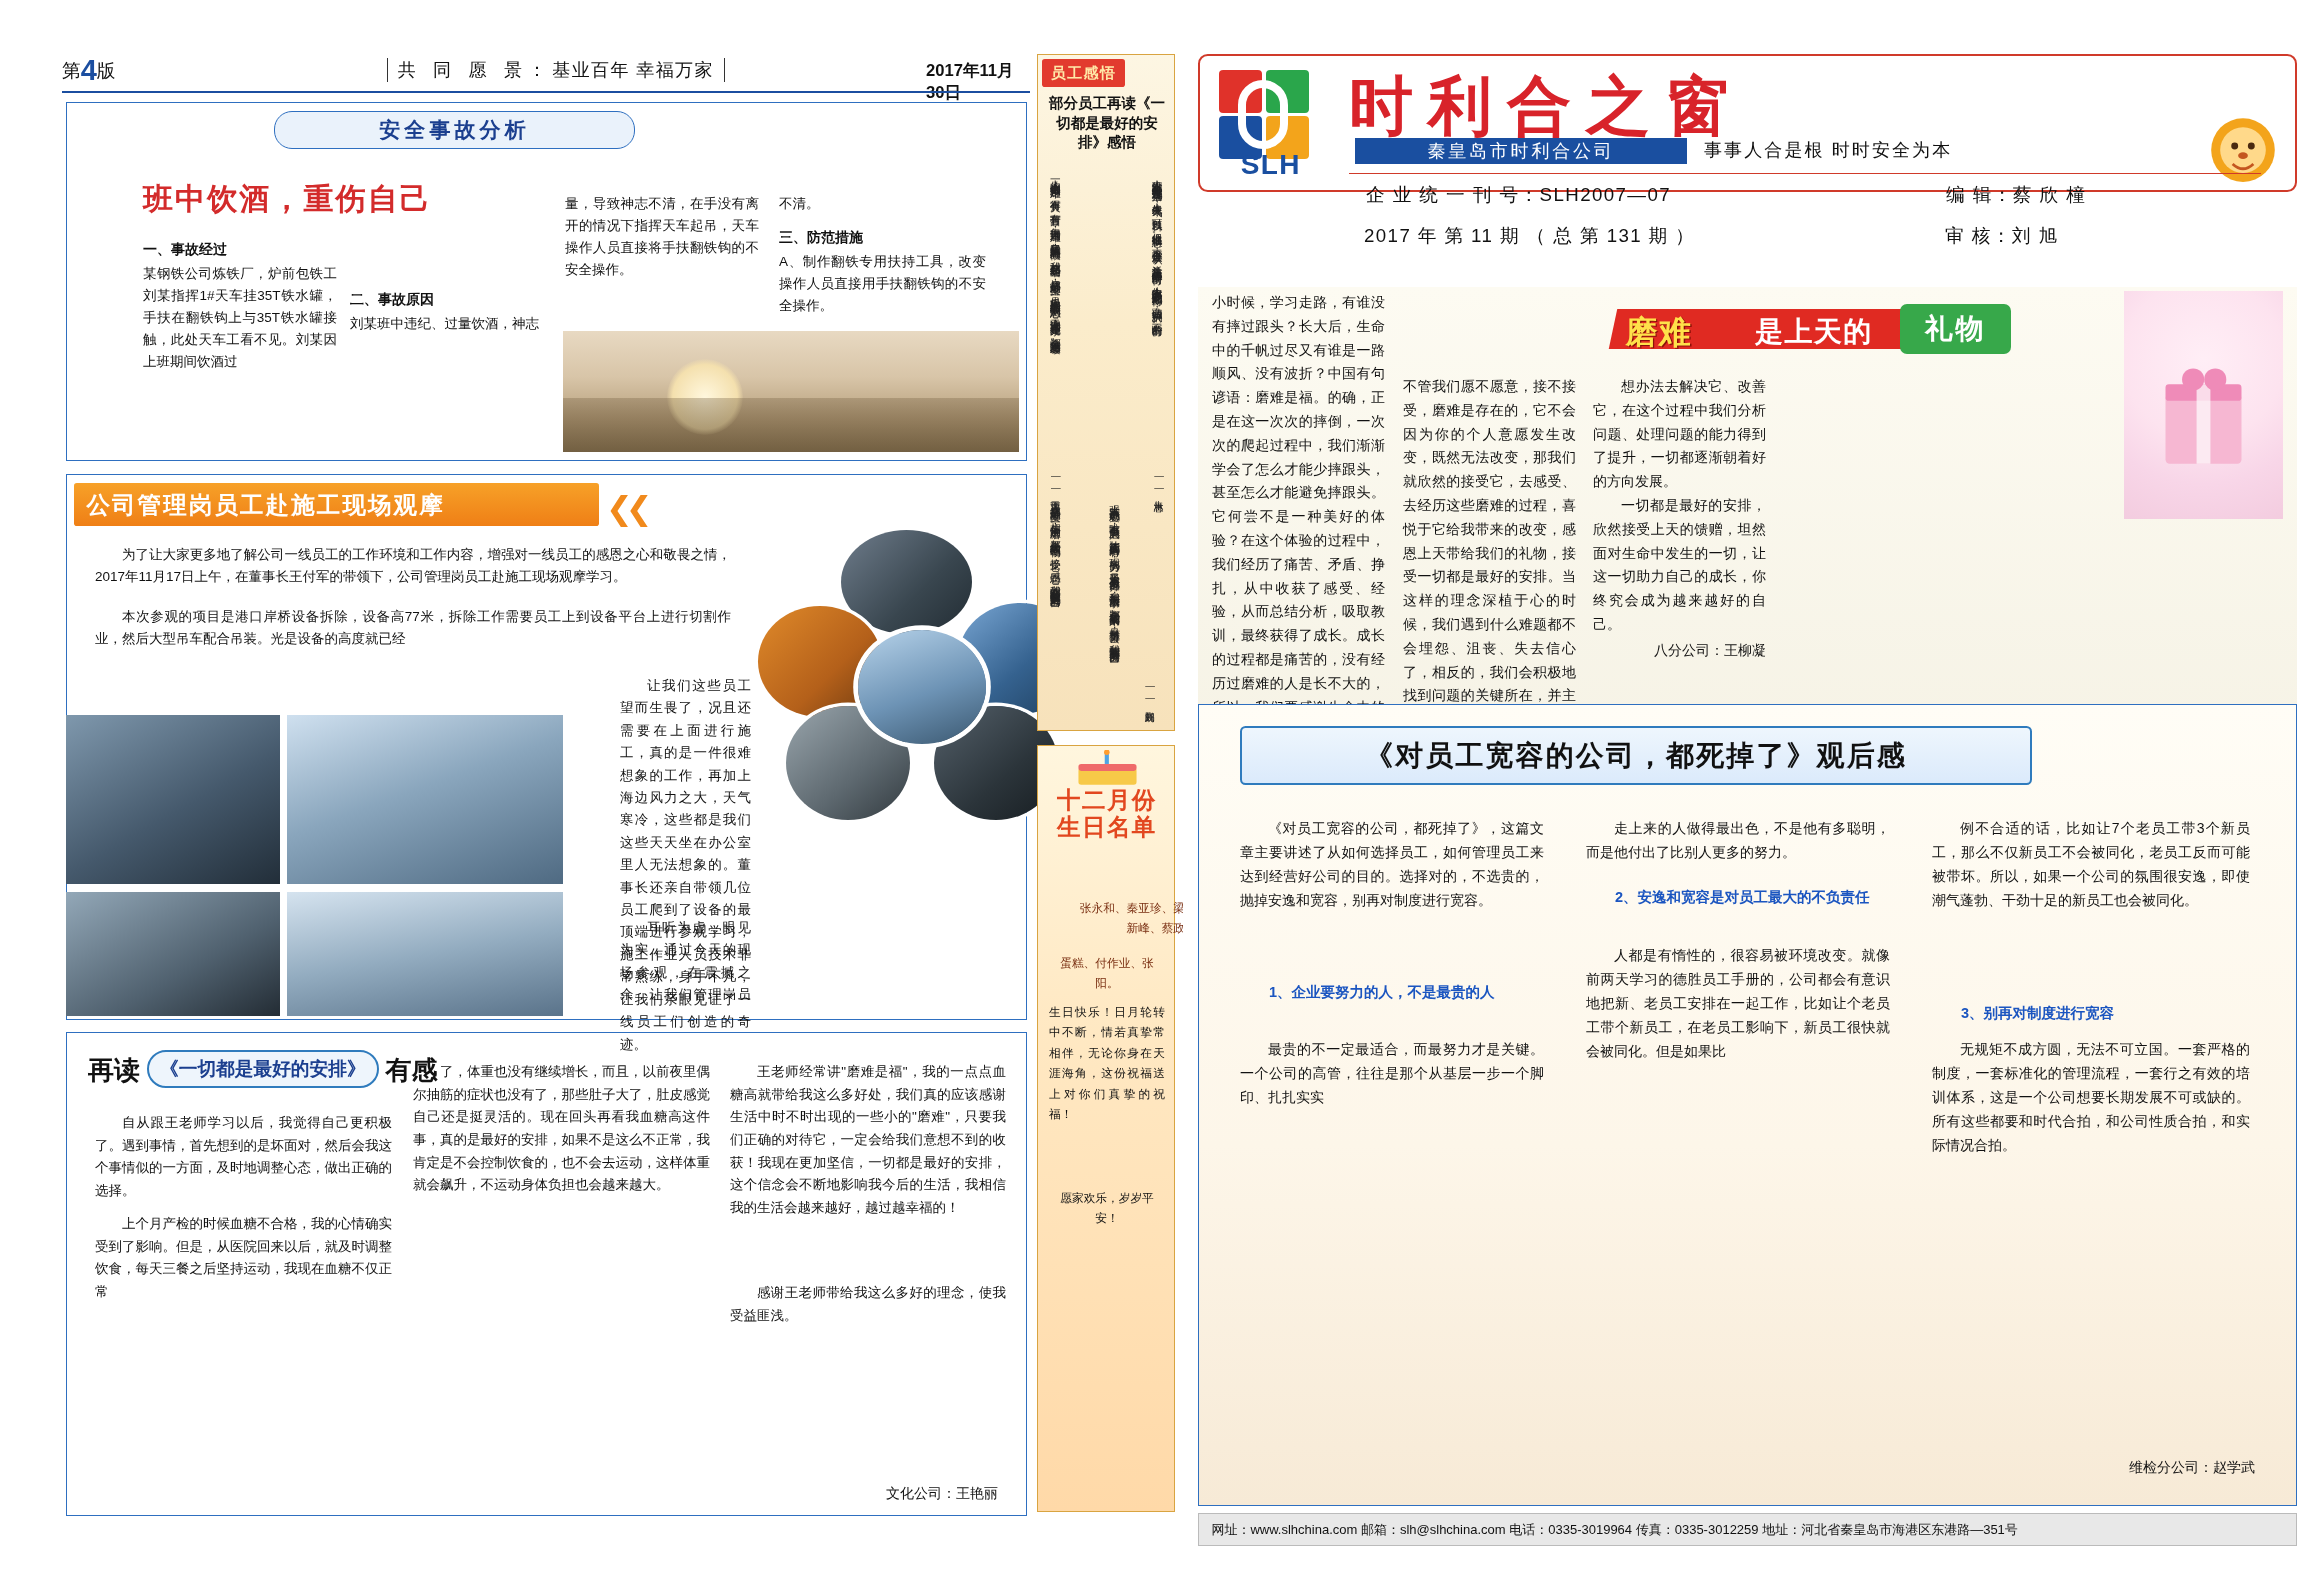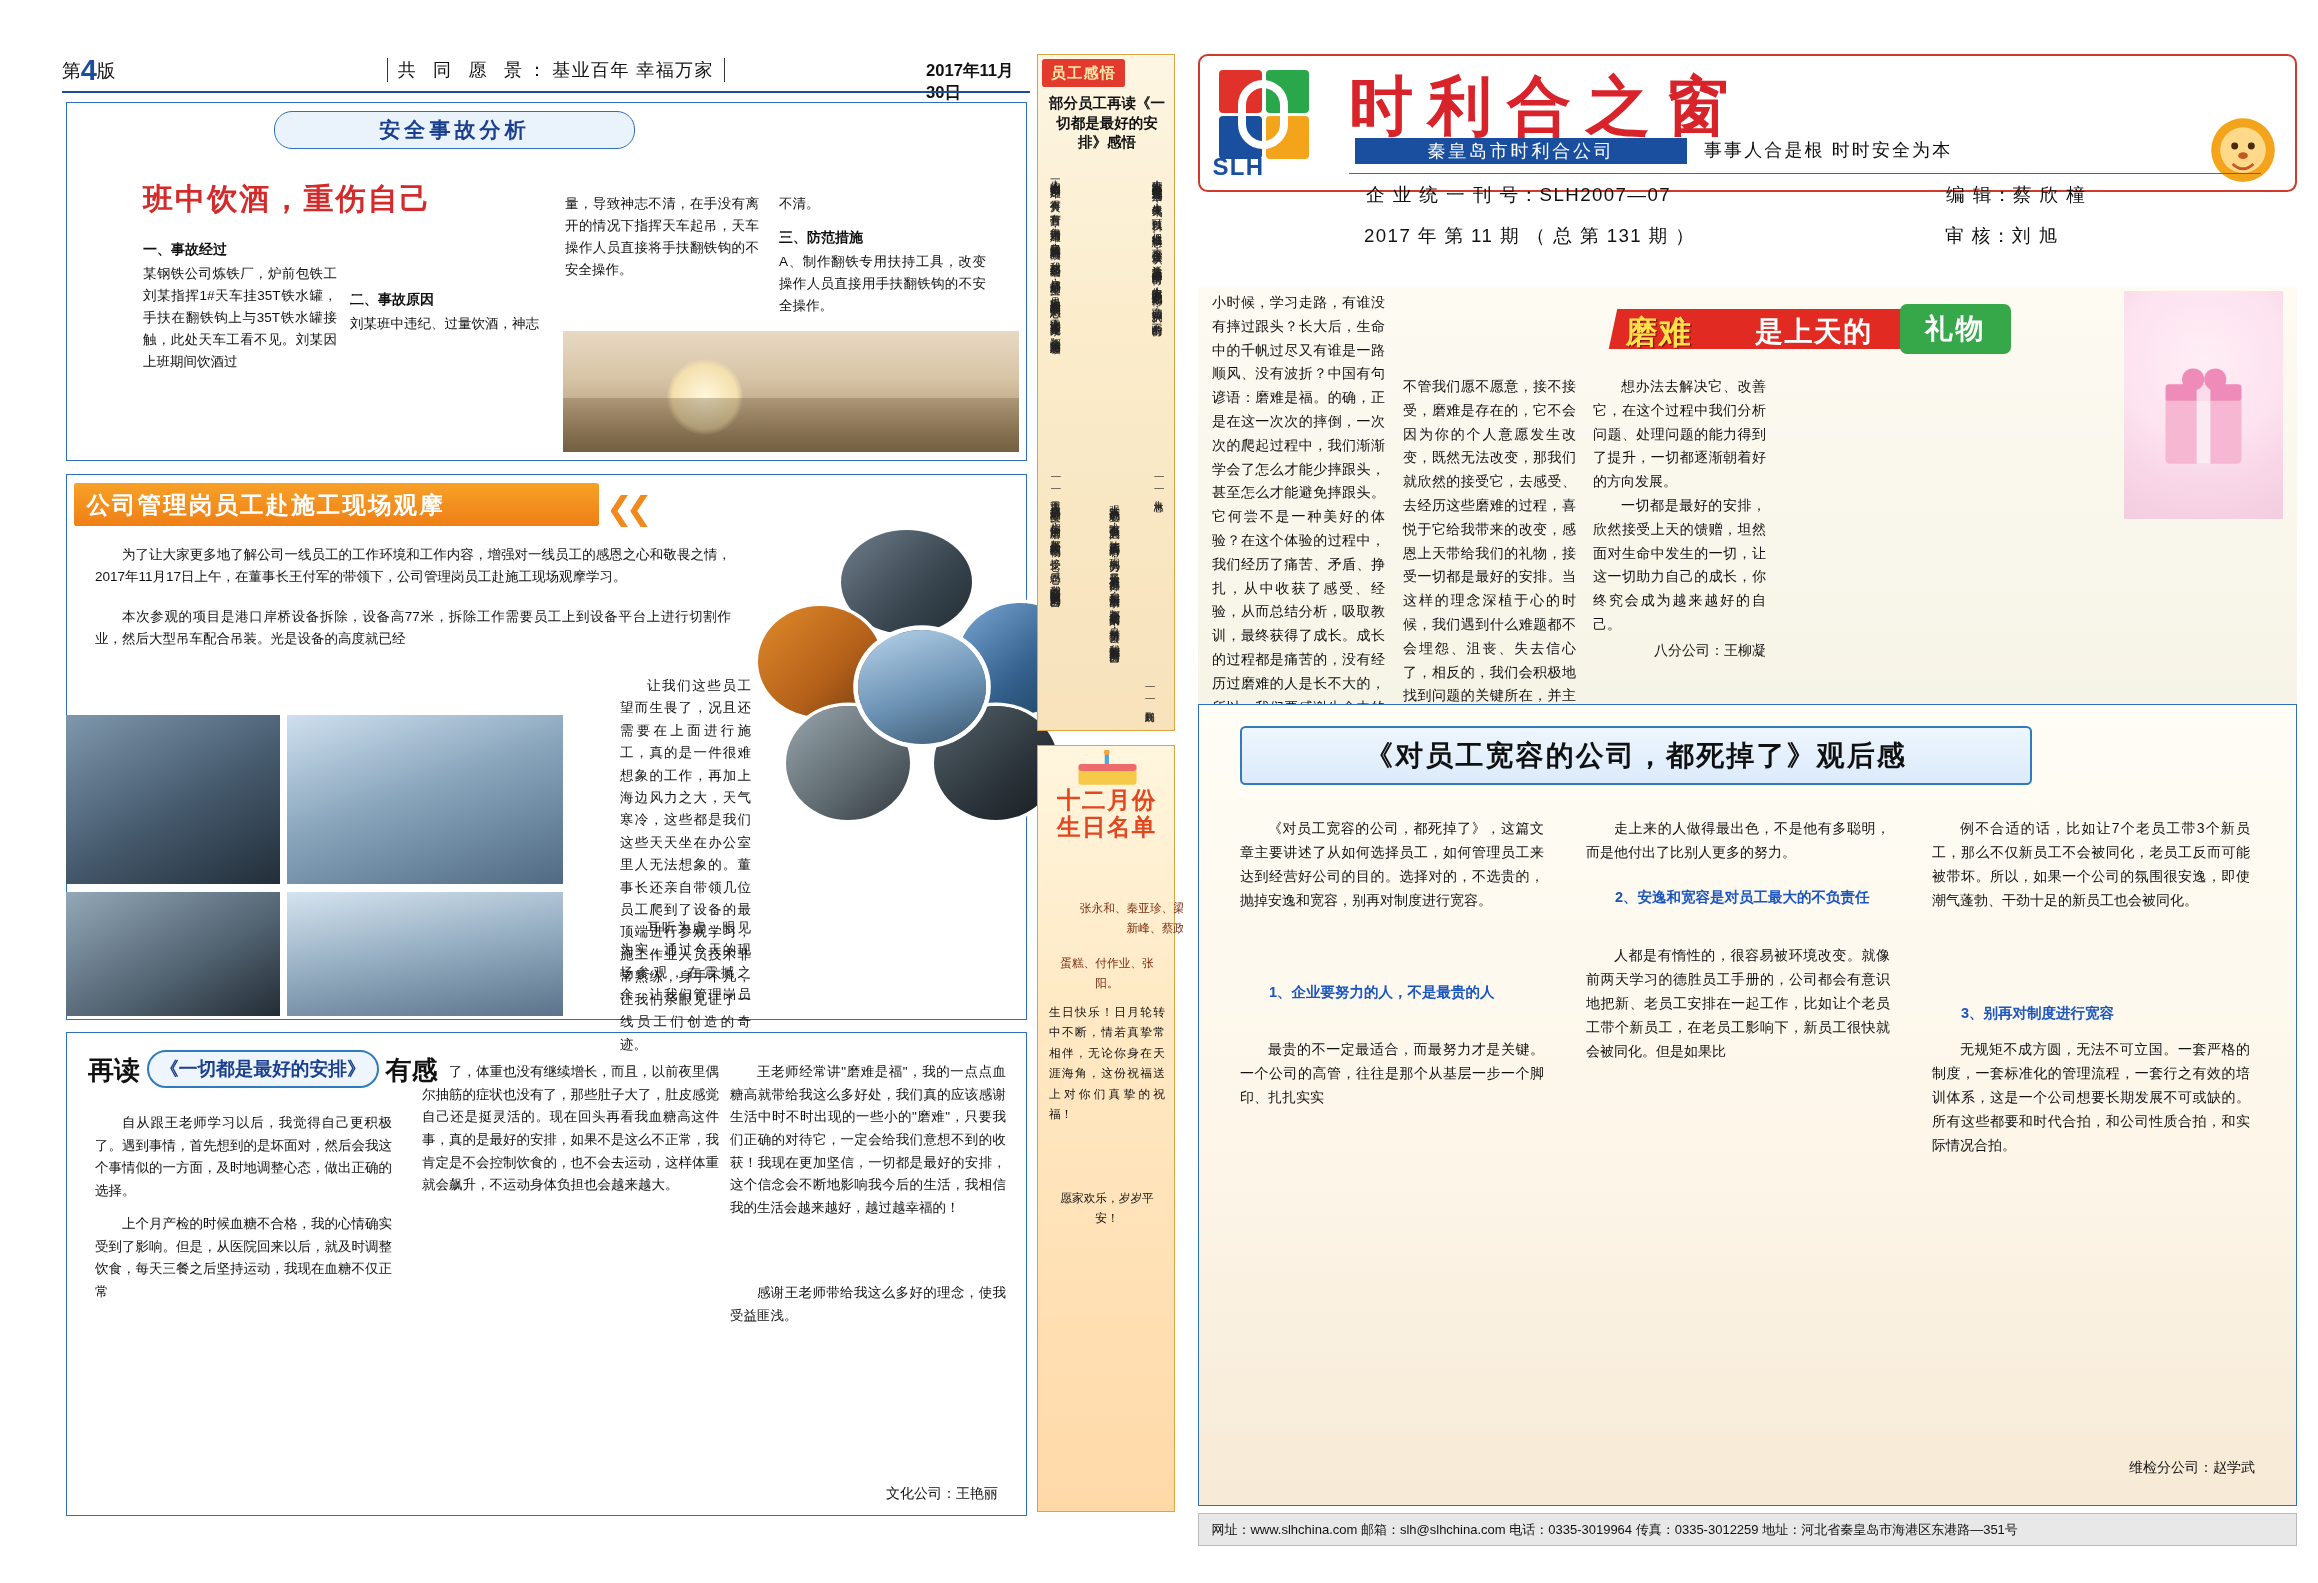--- a/index.html
+++ b/index.html
@@ -68,21 +68,21 @@
   .vtext{position:absolute;writing-mode:vertical-rl;text-orientation:upright;font-size:10.7px;line-height:1.5;color:#222;letter-spacing:0.7px;}
   .mid-bot{position:absolute;left:0;top:691px;width:138px;height:767px;background:linear-gradient(180deg,#fff6de,#ffe9c4 35%,#ffd9a8);border:1.4px solid #d9a441;box-sizing:border-box;}
   .bd-title{position:absolute;left:12.4px;top:41px;width:113px;text-align:center;font-size:23.5px;font-weight:bold;color:#e2471f;line-height:1.15;letter-spacing:1.4px;}
   .bd-cake{position:absolute;left:28px;top:4.1px;width:83px;height:39px;}
 
   
   .rp{position:absolute;left:1183px;top:0;width:1135px;height:1584px;background:#fff;}
   .masthead{position:absolute;left:15px;top:54px;width:1099px;height:138px;border:2.8px double #d03a2a;border-radius:9.7px;box-sizing:border-box;background:#fff;}
   .logo{position:absolute;left:12.4px;top:9.7px;width:117px;height:117px;}
   .logo .sq{position:absolute;border-radius:4.1px;}
-  .logo .txt{position:absolute;left:0;bottom:1.4px;width:117px;font-size:24px;font-weight:bold;color:#1a4fa0;letter-spacing:1.4px;}
+  .logo .txt{position:absolute;left:0;bottom:1.4px;width:117px;text-align:center;font-size:28px;font-weight:bold;color:#1a4fa0;letter-spacing:1.4px;}
   .mh-title{position:absolute;left:149px;top:7px;font-size:64px;font-weight:bold;color:#d8232a;letter-spacing:15px;font-family:"DejaVu Serif",serif;}
   .mh-sub1{position:absolute;left:155px;top:82px;width:332px;height:26px;background:#1a4fa0;color:#fff;font-size:18px;letter-spacing:2.8px;display:flex;align-items:center;justify-content:center;}
   .mh-sub2{position:absolute;left:504px;top:82px;font-size:18px;color:#111;letter-spacing:2.1px;}
   .lion{position:absolute;right:7px;top:54px;width:90px;height:83px;}
   .mh-line{position:absolute;left:149px;top:117px;width:912px;height:1.4px;background:#d03a2a;}
   .mh-row{position:absolute;font-size:18.7px;color:#111;letter-spacing:1.4px;}
 
   .r-hero{position:absolute;left:15px;top:205px;width:1099px;height:242px;background:linear-gradient(180deg,#fdfbf2,#f6f3e6);}
   .hero-banner{position:absolute;left:415px;top:9.7px;width:387px;height:62px;text-align:center;}
   .hb-red{position:absolute;left:0;top:12.4px;width:297px;height:40px;background:#e02a22;transform:skewX(-12deg);}
@@ -176,21 +176,21 @@
     <div class="img-l4"></div>
 
     <div class="frame box3">
       <div class="b3-title">
         <span class="t1">再读</span>
         <span class="rib">《一切都是最好的安排》</span>
         <span class="t2">有感</span>
       </div>
       <div class="b3p" style="left:28px;top:79px;width:297px;">自从跟王老师学习以后，我觉得自己更积极了。遇到事情，首先想到的是坏面对，然后会我这个事情似的一方面，及时地调整心态，做出正确的选择。</div>
       <div class="b3p" style="left:28px;top:180px;width:297px;">上个月产检的时候血糖不合格，我的心情确实受到了影响。但是，从医院回来以后，就及时调整饮食，每天三餐之后坚持运动，我现在血糖不仅正常</div>
-      <div class="b3p" style="left:355px;top:28px;width:297px;">了，体重也没有继续增长，而且，以前夜里偶尔抽筋的症状也没有了，那些肚子大了，肚皮感觉自己还是挺灵活的。现在回头再看我血糖高这件事，真的是最好的安排，如果不是这么不正常，我肯定是不会控制饮食的，也不会去运动，这样体重就会飙升，不运动身体负担也会越来越大。</div>
+      <div class="b3p" style="left:346px;top:28px;width:297px;">了，体重也没有继续增长，而且，以前夜里偶尔抽筋的症状也没有了，那些肚子大了，肚皮感觉自己还是挺灵活的。现在回头再看我血糖高这件事，真的是最好的安排，如果不是这么不正常，我肯定是不会控制饮食的，也不会去运动，这样体重就会飙升，不运动身体负担也会越来越大。</div>
       <div class="b3p" style="left:663px;top:28px;width:276px;">王老师经常讲"磨难是福"，我的一点点血糖高就带给我这么多好处，我们真的应该感谢生活中时不时出现的一些小的"磨难"，只要我们正确的对待它，一定会给我们意想不到的收获！我现在更加坚信，一切都是最好的安排，这个信念会不断地影响我今后的生活，我相信我的生活会越来越好，越过越幸福的！</div>
       <div class="b3p" style="left:663px;top:249px;width:276px;">感谢王老师带给我这么多好的理念，使我受益匪浅。</div>
       <div class="b3-sign">文化公司：王艳丽</div>
     </div>
   </div>
 
   <div class="mid">
     <div class="mid-top">
       <div class="mid-tag">
           <span>员工感悟</span>

